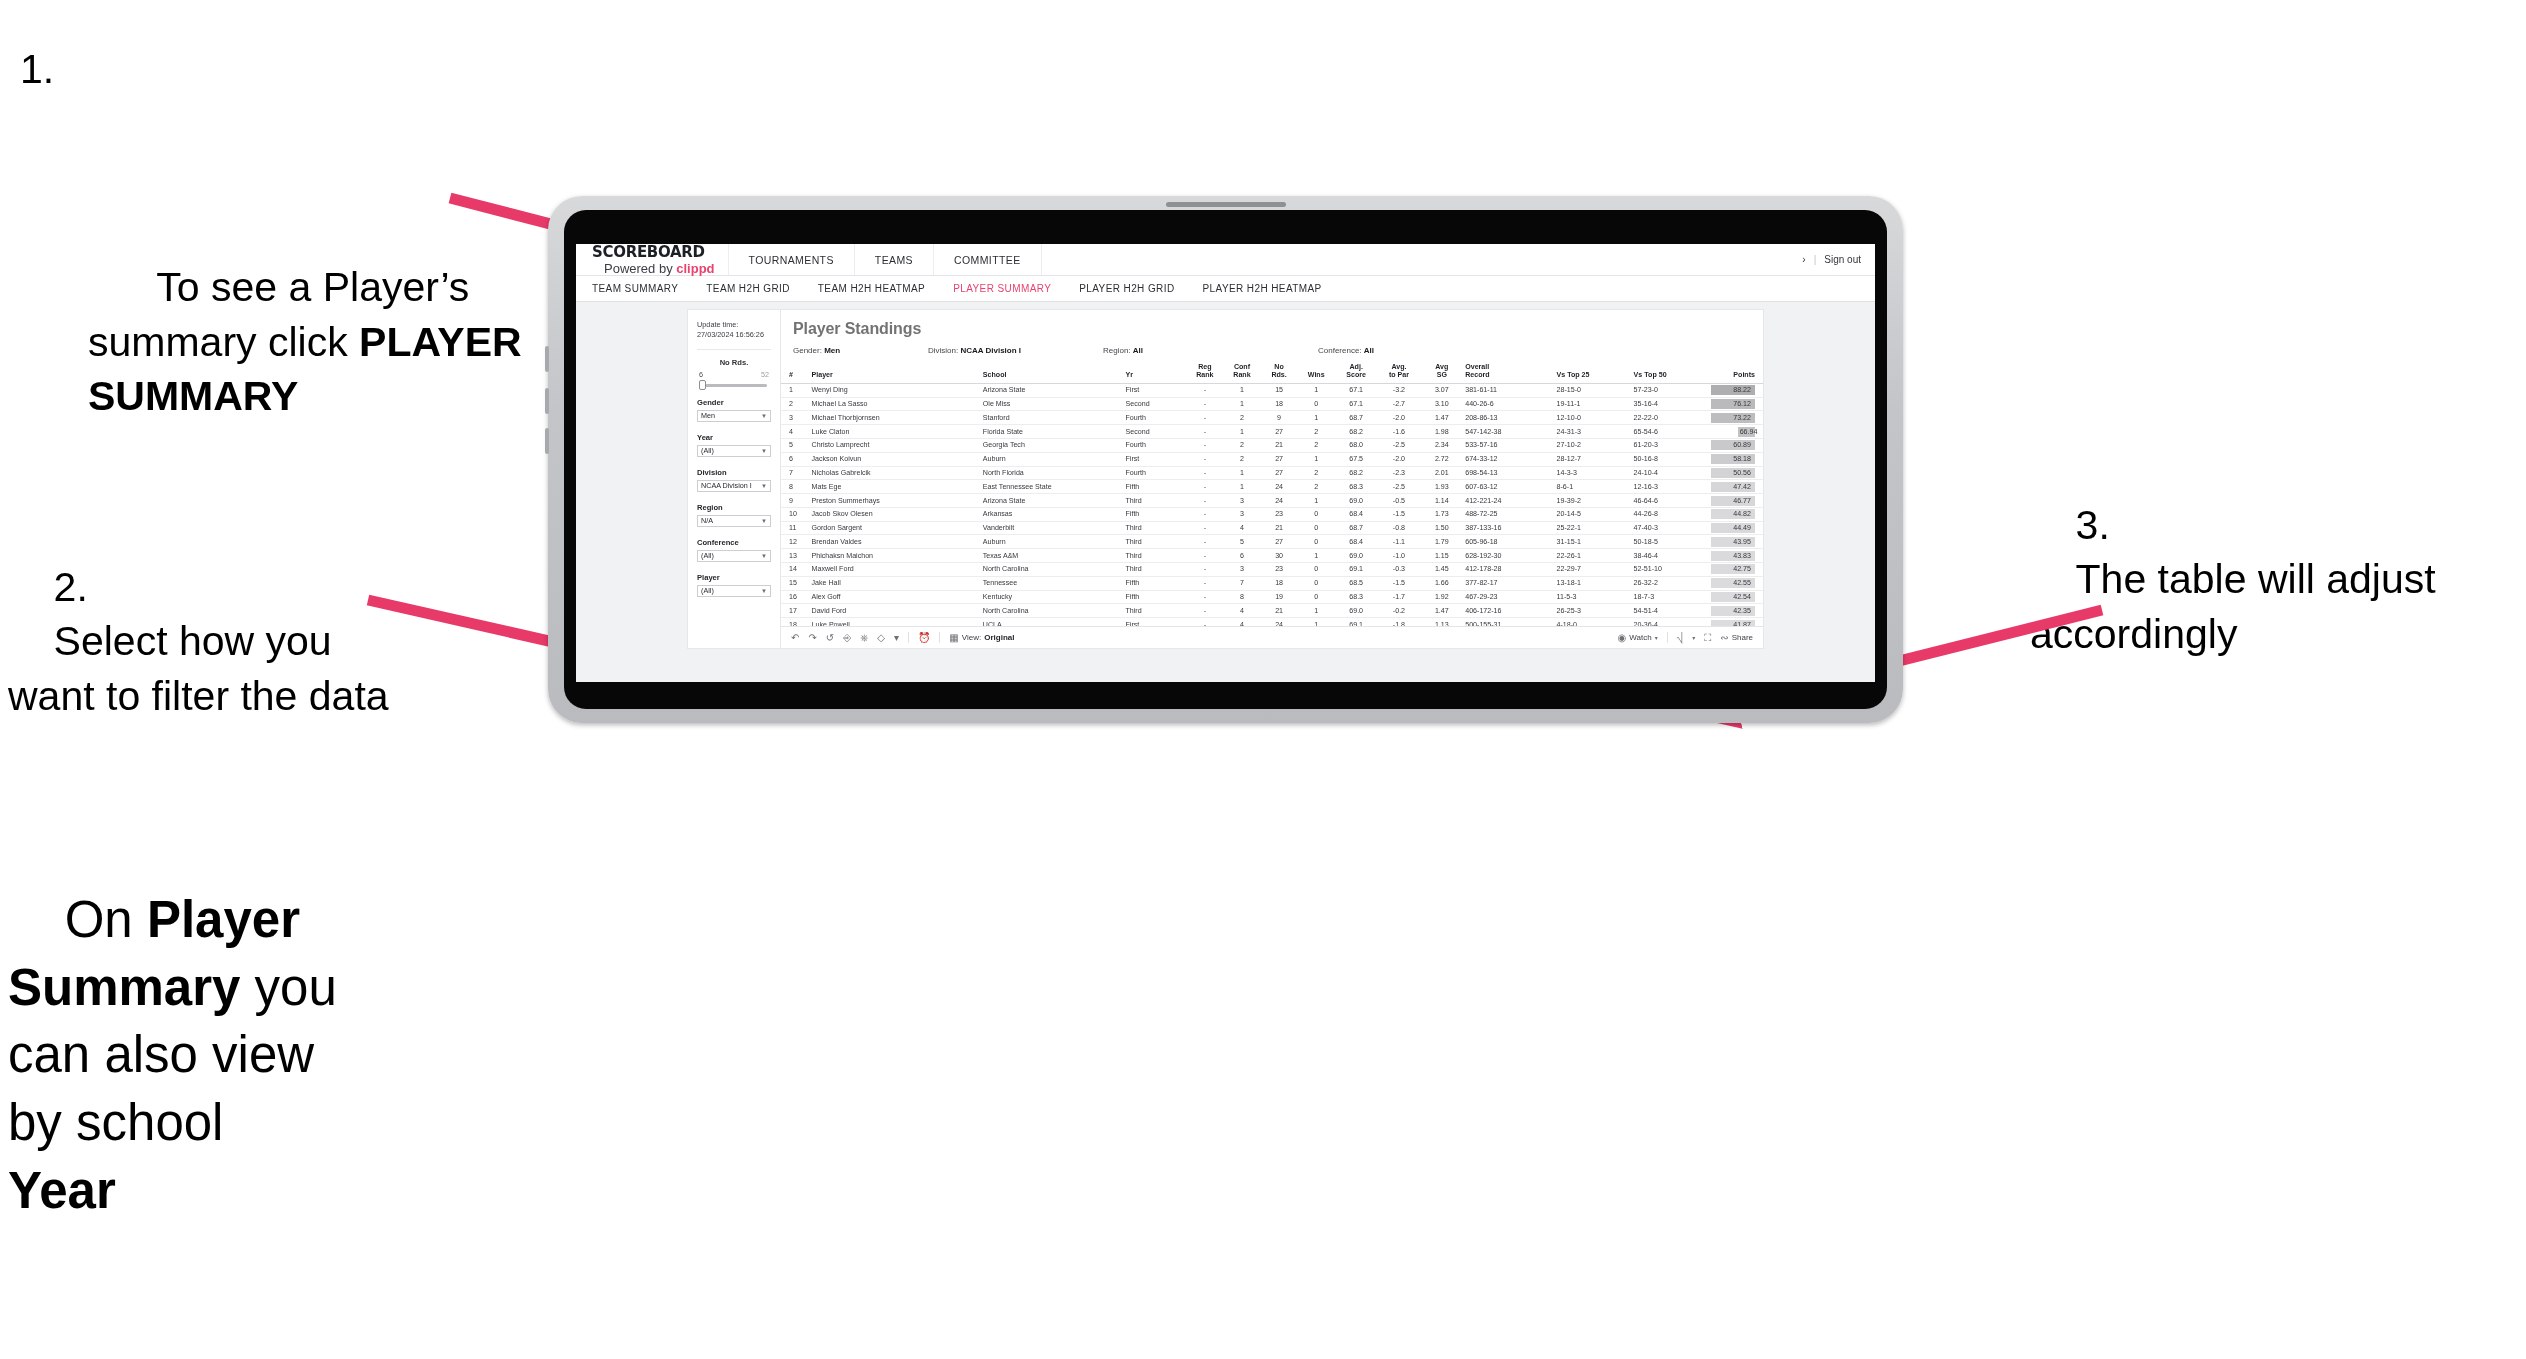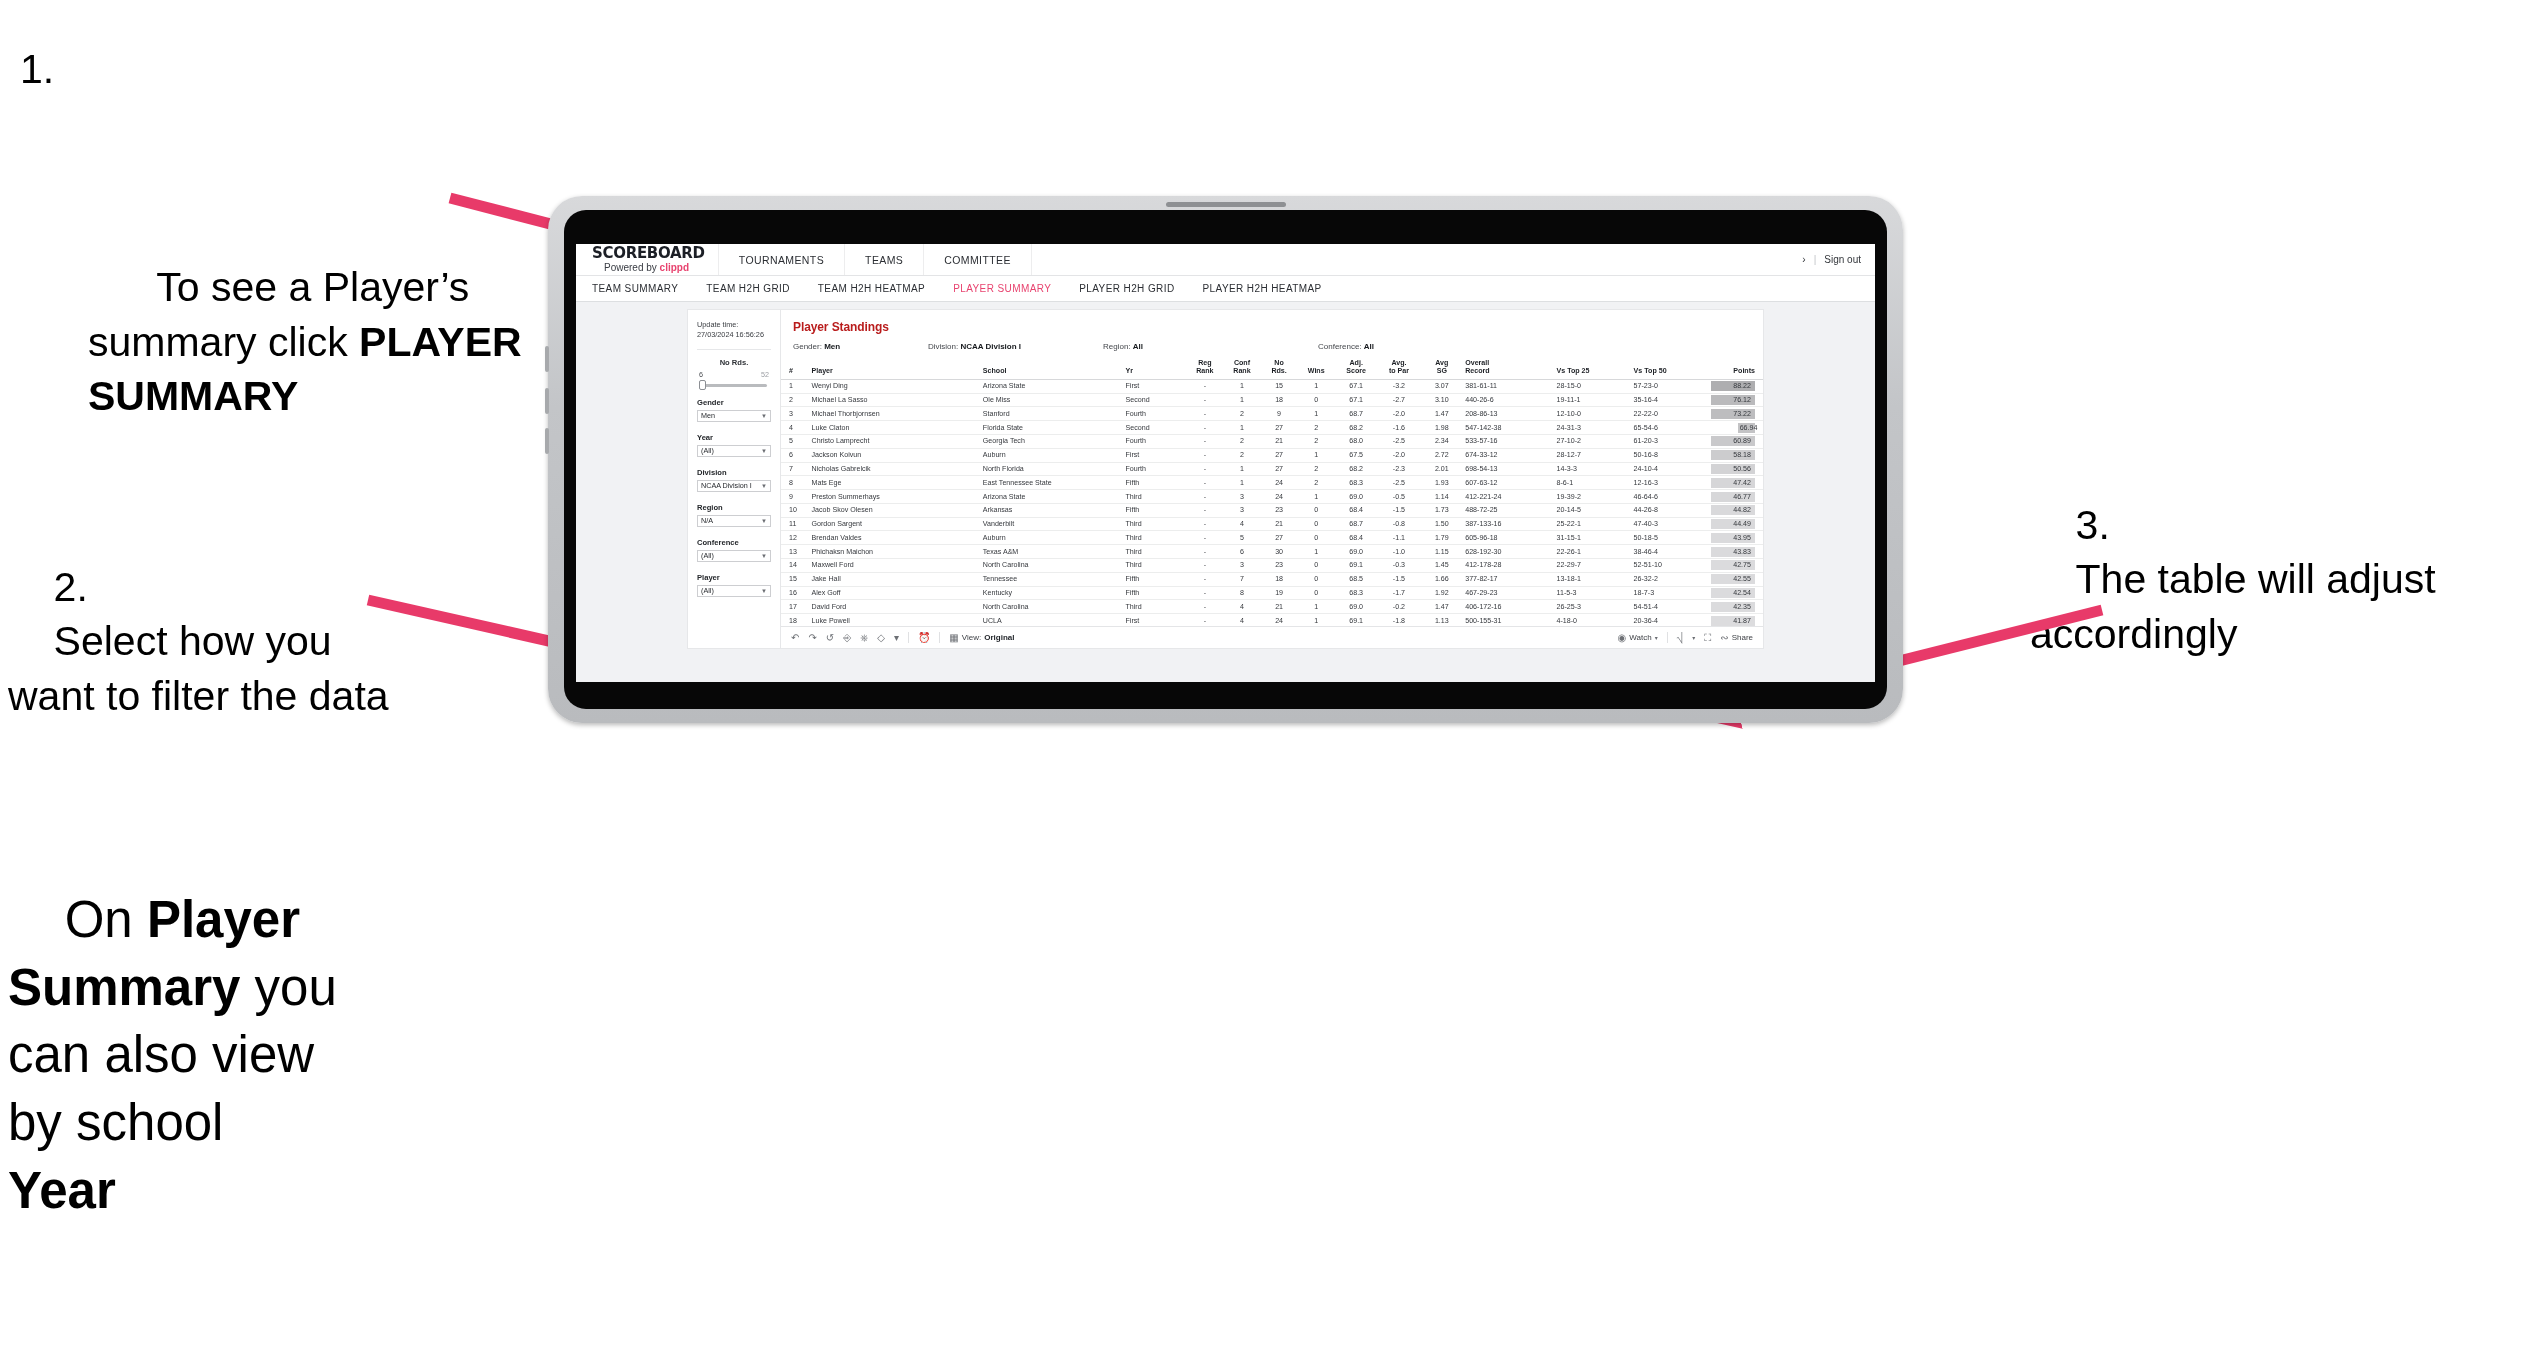--- a/index.html
+++ b/index.html
@@ -71,21 +71,21 @@
   }
   #brand {
     display:flex; flex-direction:column; justify-content:center;
     padding: 0 14px 0 16px; min-width:118px;
   }
   #brand-title {
     font-family:"DejaVu Sans", sans-serif;
     font-weight:700; font-size:15px; letter-spacing:-0.3px;
     color:#1c1f26; line-height:1;
   }
-  #brand-sub { font-size:10px; color:#3a3d44; margin-top:2px; line-height:1;padding-left:12px; }
+  #brand-sub { font-size:13px; color:#3a3d44; margin-top:2px; line-height:1;padding-left:12px; }
   #brand-sub .clippd { color:#e8436f; font-weight:700; }
 
   .topnav { display:flex; align-items:center; }
   .topnav .item {
     padding: 0 20px; height:100%;
     display:flex; align-items:center;
     font-size:10.5px; color:#2b2e33; letter-spacing:.4px;
     border-right:1px solid #ededee;
     border-left:1px solid #ededee;
     margin-left:-1px;
@@ -137,21 +137,21 @@
   .slider-nums .max { color:#9a9da2; }
   .slider-track { position:relative; height:3px; background:#b9bbbe; border-radius:2px; margin:3px 4px 0 6px; }
   .slider-handle {
     position:absolute; left:-4px; top:-3.5px; width:7px; height:10px;
     background:#fff; border:1px solid #8c8f94; border-radius:2px;
   }
 
   
   #main { flex:1; display:flex; flex-direction:column; min-width:0; }
   #viz-head { padding:10px 12px 0 12px; }
-  #viz-title { font-size:12px; font-weight:700; color:#b91c1c; letter-spacing:-.1px; }
+  #viz-title { font-size:16px; font-weight:700; color:#737373; letter-spacing:-.1px; }
   #viz-filters {
     display:flex; gap:0; margin-top:8px; font-size:8px; color:#44474c;
   }
   #viz-filters .f { white-space:nowrap; }
   #viz-filters .f b { color:#16191d; font-weight:700; }
   #viz-filters .f:nth-child(1){ width:135px; }
   #viz-filters .f:nth-child(2){ width:175px; }
   #viz-filters .f:nth-child(3){ width:215px; }
 
   

